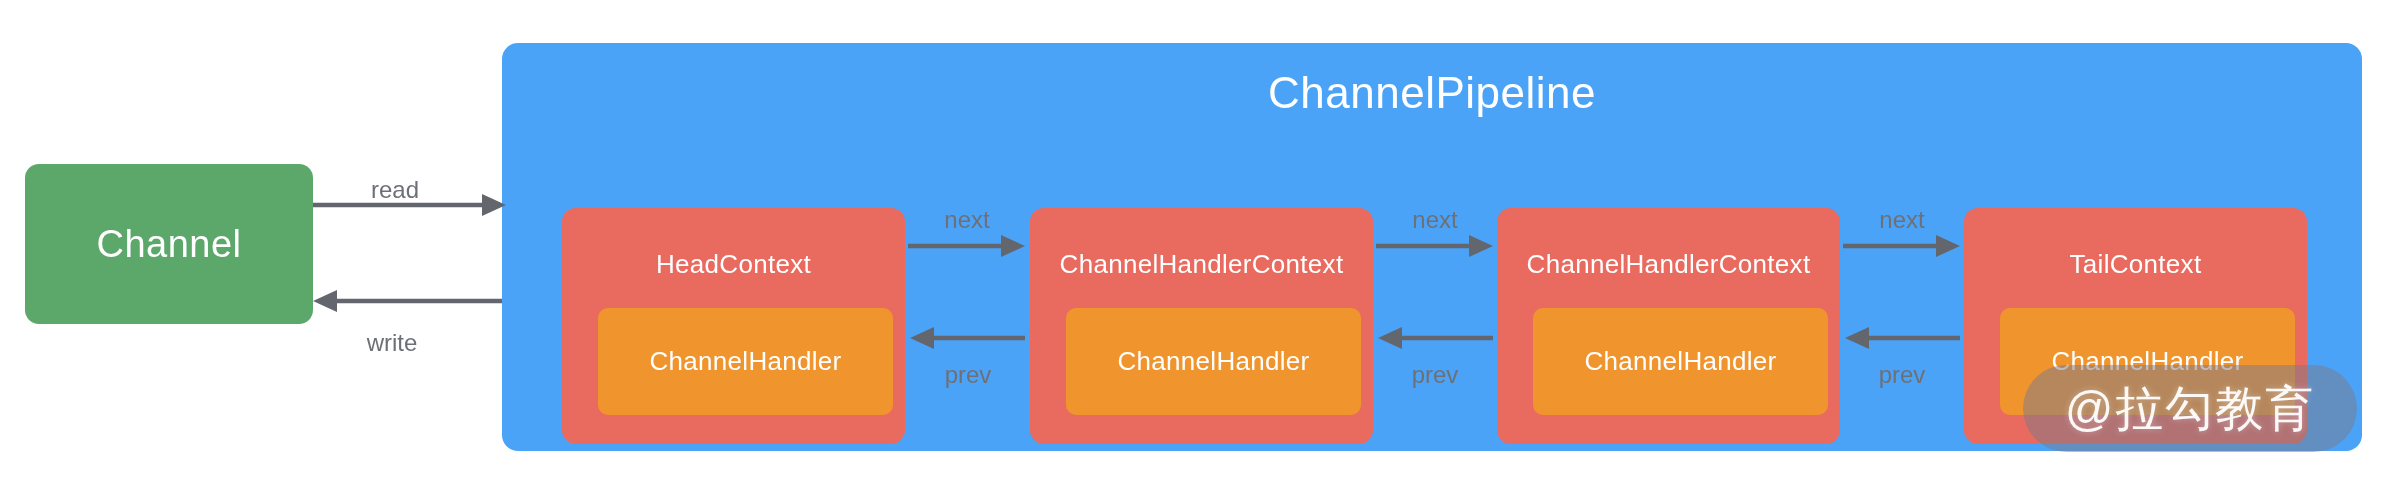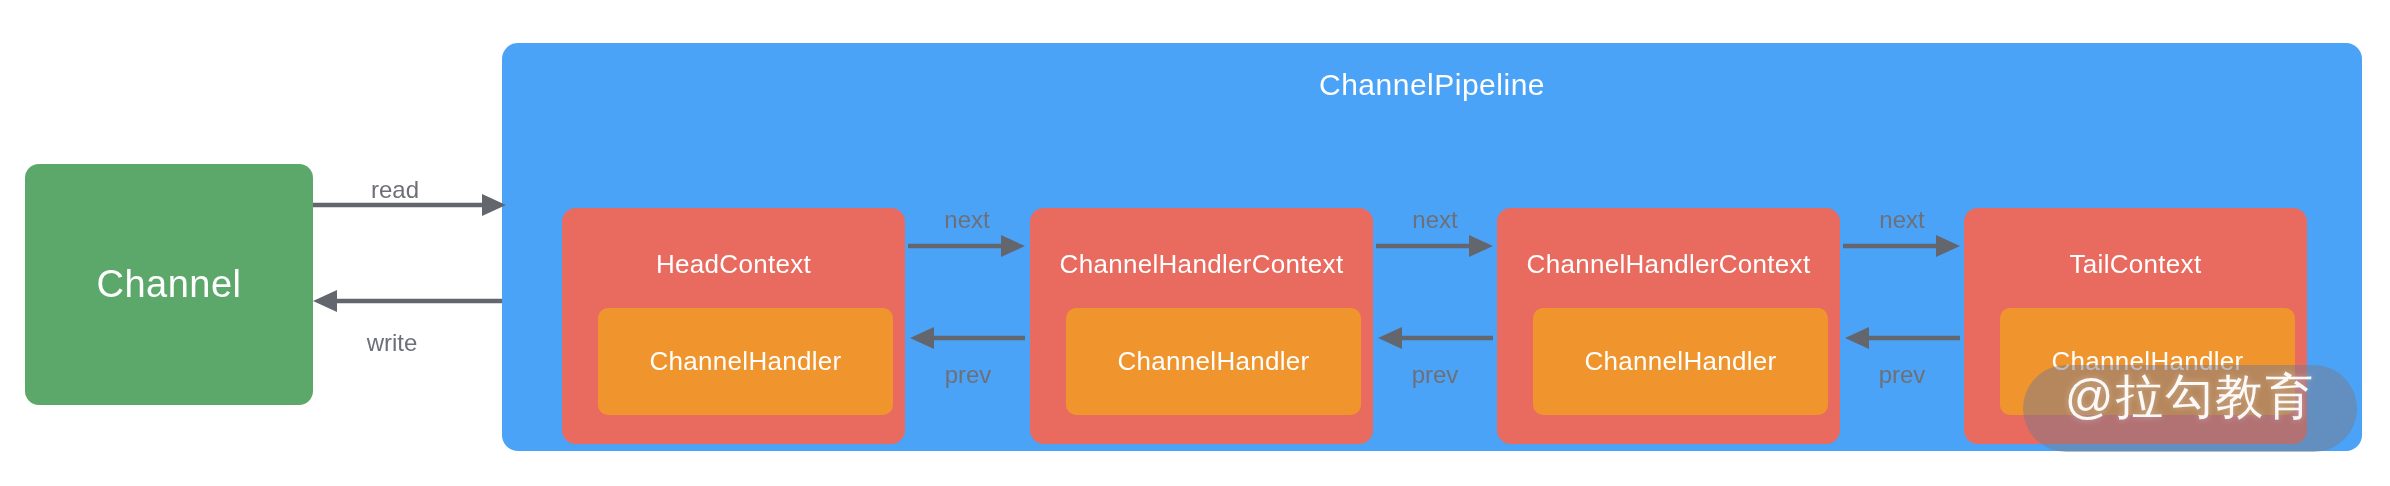--- a/index.html
+++ b/index.html
@@ -4,33 +4,33 @@
 <style>
   html,body{margin:0;padding:0;}
   body{
     width:2390px;height:486px;position:relative;overflow:hidden;
     background:#ffffff;
     font-family:"Liberation Sans", sans-serif;
   }
   .box{position:absolute;box-sizing:border-box;}
 
   .channel-box{
-    left:25px;top:164px;width:288px;height:241px;
+    left:25px;top:164px;width:288px;height:160px;
     background:#5CA86B;border-radius:14px;
     display:flex;align-items:center;justify-content:center;
     color:#fff;font-size:38px;letter-spacing:0.5px;
   }
 
   .pipeline-box{
     left:502px;top:43px;width:1860px;height:408px;
     background:#4BA3F7;border-radius:16px;
   }
   .pipeline-title{
     position:absolute;left:0;right:0;top:25px;
-    text-align:center;color:#fff;font-size:30px;letter-spacing:0.5px;
+    text-align:center;color:#fff;font-size:44px;letter-spacing:0.5px;
   }
 
   .ctx-box{
     top:168px;width:343px;height:236px;
     background:#E96B5F;border-radius:14px;
     color:#fff;
     margin-top:40px;
   }
   .ctx-title{
     position:absolute;left:0;right:0;top:41px;
@@ -55,21 +55,21 @@
   .lbl-next-1{left:967px;top:206px;}
   .lbl-next-2{left:1435px;top:206px;}
   .lbl-next-3{left:1902px;top:206px;}
   .lbl-prev-1{left:968px;top:361px;}
   .lbl-prev-2{left:1435px;top:361px;}
   .lbl-prev-3{left:1902px;top:361px;}
 
   .watermark{
     left:2023px;top:365px;width:334px;height:87px;
     background:rgba(124,122,138,0.5);border-radius:44px;
-    display:flex;justify-content:center;
+    display:flex;align-items:center;justify-content:center;
     color:rgba(255,255,255,0.94);font-size:48px;letter-spacing:2px;
     text-shadow:0 0 6px rgba(255,255,255,0.35);
   }
 </style>
 </head>
 <body>
 
 <div class="box channel-box">
   <span>Channel</span>
 </div>

